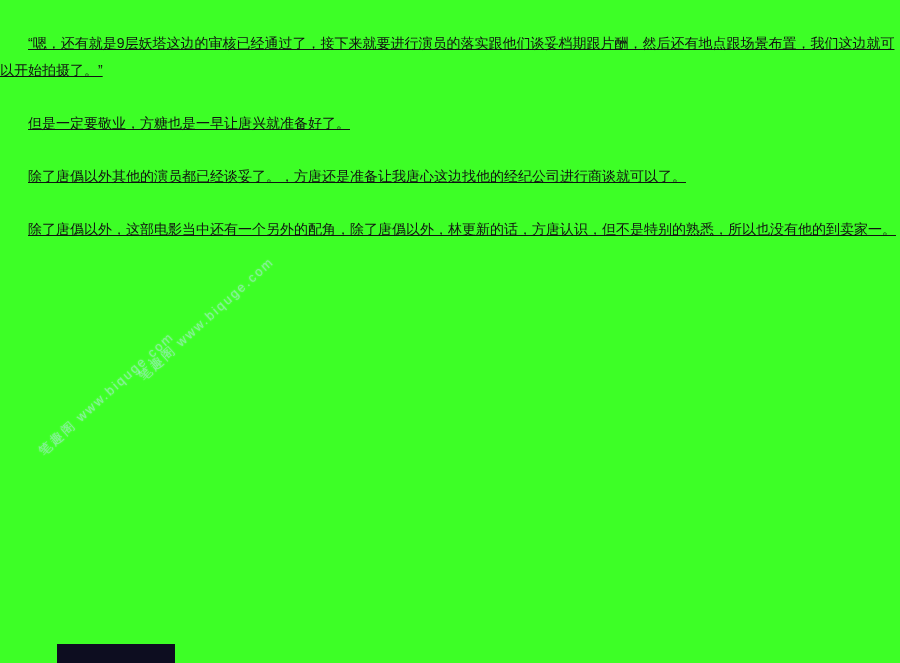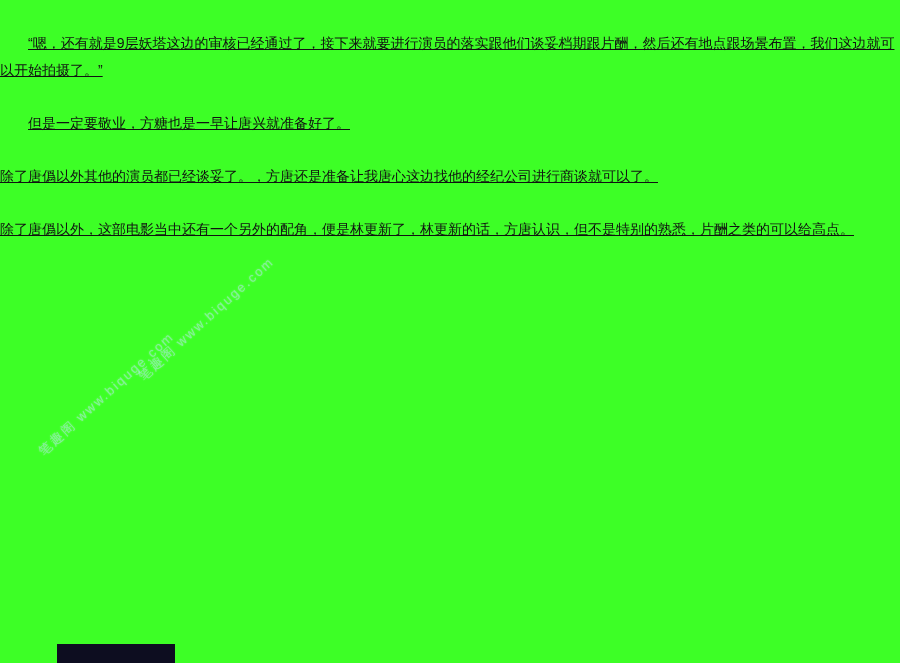--- a/index.html
+++ b/index.html
@@ -24,20 +24,21 @@
     margin: 26px 0;
     font-size: 14px;
     line-height: 27px;
     color: #111111;
     text-decoration: underline;
     text-indent: 2em;
     word-break: break-all;
   }
   .content p.flush {
     text-indent: 0;
+    margin-left: 28px;
   }
   .watermark {
     position: absolute;
     z-index: 1;
     color: #bfe3ff;
     opacity: 0.55;
     font-size: 13px;
     white-space: nowrap;
     letter-spacing: 2px;
     transform: rotate(-42deg);
@@ -59,16 +60,16 @@
 </head>
 <body style="background: rgb(61, 255, 38);">
 
 <span class="watermark wm-1" style="color: rgb(191, 227, 255);">笔趣阁 www.biquge.com</span>
 <span class="watermark wm-2" style="color: rgb(191, 227, 255);">笔趣阁 www.biquge.com</span>
 
 <div class="content">
   <p>“嗯，还有就是9层妖塔这边的审核已经通过了，接下来就要进行演员的落实跟他们谈妥档期跟片酬，然后还有地点跟场景布置，我们这边就可以开始拍摄了。”</p>
   <p>但是一定要敬业，方糖也是一早让唐兴就准备好了。</p>
   <p class="flush">除了唐僞以外其他的演员都已经谈妥了。，方唐还是准备让我唐心这边找他的经纪公司进行商谈就可以了。</p>
-  <p class="flush">除了唐僞以外，这部电影当中还有一个另外的配角，便是林更新了，林更新的话，方唐认识，但不是特别的熟悉，片酬之类的可以给高点。</p>
+  <p class="flush">除了唐僞以外，这部电影当中还有一个另外的配角，除了唐僞以外，林更新的话，方唐认识，但不是特别的熟悉，所以也没有他的到卖家一。</p>
 </div>
 
 <div class="bottom-bar" style="background: rgb(13, 13, 32);"></div>
 
 </body></html>

